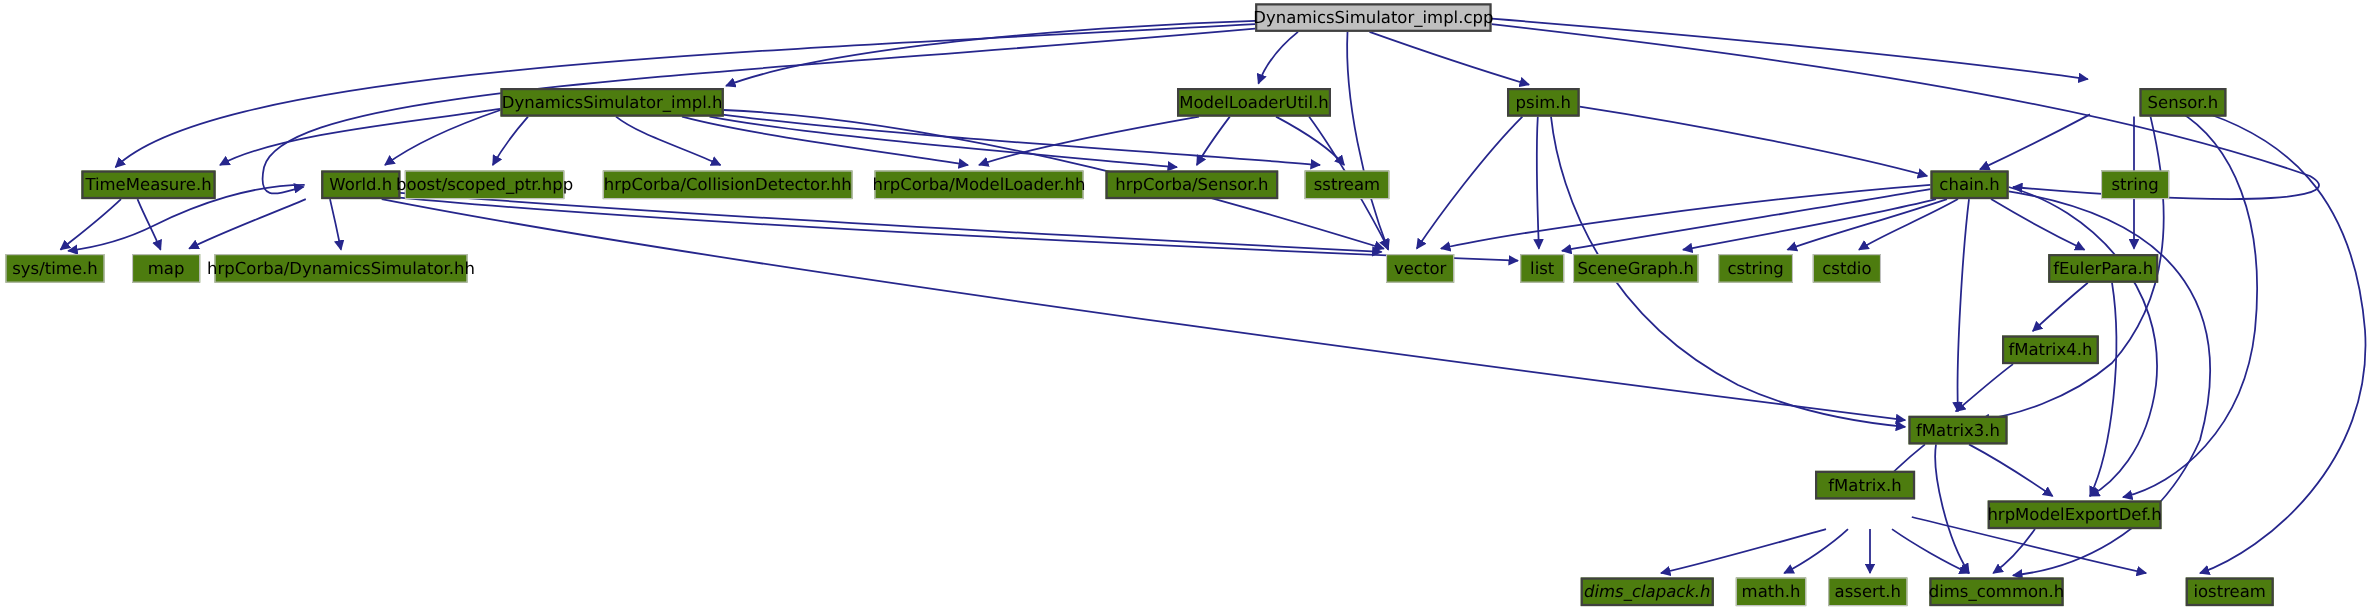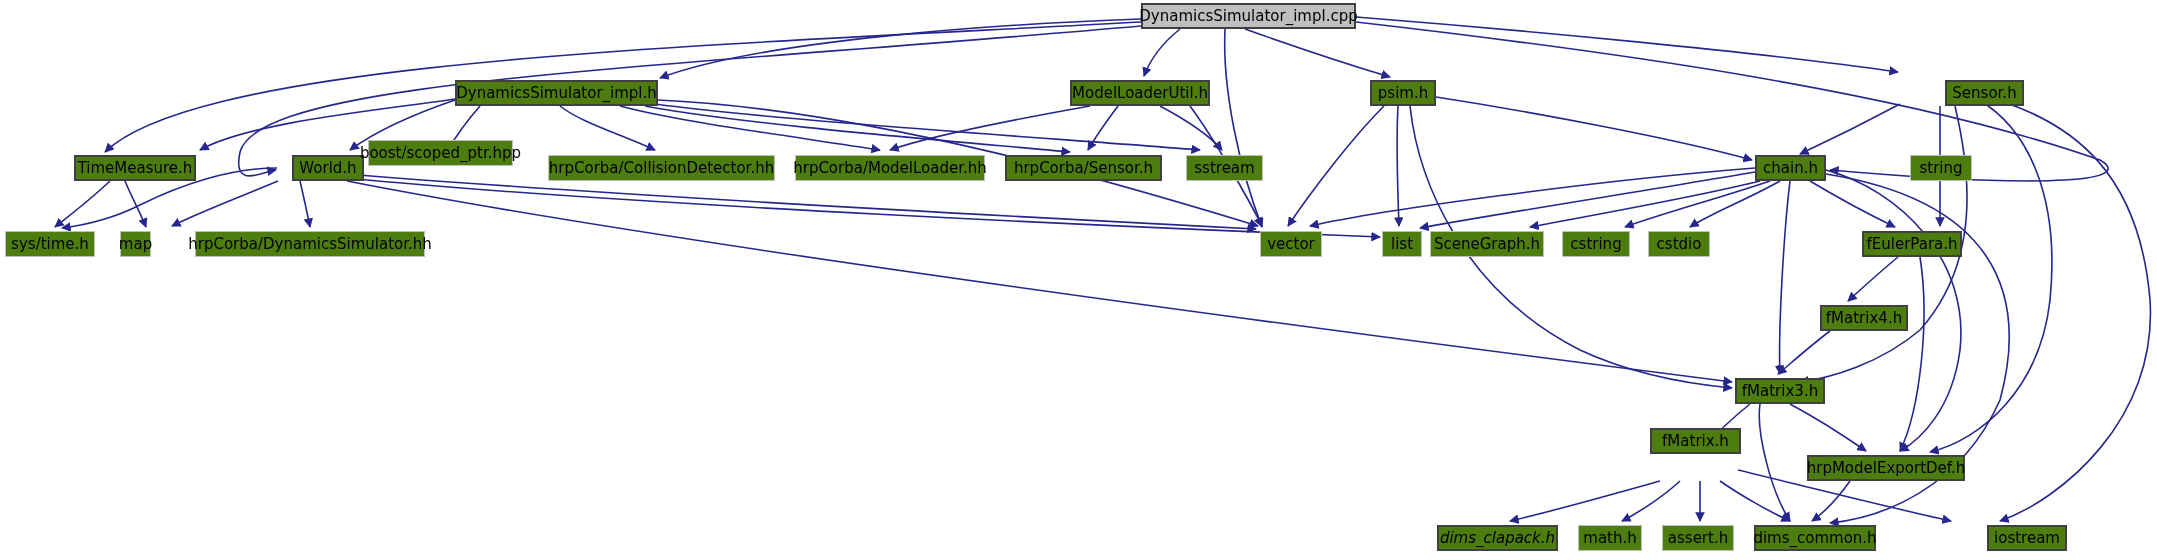--- a/index.html
+++ b/index.html
@@ -84,29 +84,29 @@
       </g>
   </svg>
   <div id="nodes">
       <div class="node-box root strong" style="left: 1141px; top: 3px; width: 215px; height: 26px;">DynamicsSimulator_impl.cpp</div>
       <div class="node-box strong" style="left: 455px; top: 80px; width: 203px; height: 26px;">DynamicsSimulator_impl.h</div>
       <div class="node-box strong" style="left: 1070px; top: 80px; width: 140px; height: 26px;">ModelLoaderUtil.h</div>
       <div class="node-box strong" style="left: 1370px; top: 80px; width: 66px; height: 26px;">psim.h</div>
       <div class="node-box strong" style="left: 1900px; top: 80px; width: 79px; height: 26px; margin-left: 45px;">Sensor.h</div>
       <div class="node-box strong" style="left: 74px; top: 155px; width: 122px; height: 26px;">TimeMeasure.h</div>
       <div class="node-box strong" style="left: 275px; top: 155px; width: 72px; height: 26px; margin-left: 17px;">World.h</div>
-      <div class="node-box" style="left: 368px; top: 140px; width: 145px; height: 26px;">boost/scoped_ptr.hpp</div>
+      <div class="node-box" style="left: 368px; top: 155px; width: 145px; height: 26px;">boost/scoped_ptr.hpp</div>
       <div class="node-box" style="left: 548px; top: 155px; width: 227px; height: 26px;">hrpCorba/CollisionDetector.hh</div>
       <div class="node-box" style="left: 795px; top: 155px; width: 190px; height: 26px;">hrpCorba/ModelLoader.hh</div>
       <div class="node-box strong" style="left: 1005px; top: 155px; width: 157px; height: 26px;">hrpCorba/Sensor.h</div>
       <div class="node-box" style="left: 1186px; top: 155px; width: 77px; height: 26px;">sstream</div>
       <div class="node-box strong" style="left: 1755px; top: 155px; width: 71px; height: 26px;">chain.h</div>
       <div class="node-box" style="left: 1910px; top: 155px; width: 62px; height: 26px;">string</div>
       <div class="node-box" style="left: 5px; top: 231px; width: 90px; height: 26px;">sys/time.h</div>
-      <div class="node-box" style="left: 120px; top: 231px; width: 31px; height: 26px;">map</div>
+      <div class="node-box" style="left: 120px; top: 231px; width: 62px; height: 26px;">map</div>
       <div class="node-box" style="left: 195px; top: 231px; width: 230px; height: 26px;">hrpCorba/DynamicsSimulator.hh</div>
       <div class="node-box" style="left: 1260px; top: 231px; width: 62px; height: 26px;">vector</div>
       <div class="node-box" style="left: 1382px; top: 231px; width: 40px; height: 26px;">list</div>
       <div class="node-box" style="left: 1430px; top: 231px; width: 114px; height: 26px;">SceneGraph.h</div>
       <div class="node-box" style="left: 1562px; top: 231px; width: 68px; height: 26px;">cstring</div>
       <div class="node-box" style="left: 1648px; top: 231px; width: 62px; height: 26px;">cstdio</div>
       <div class="node-box strong" style="left: 1862px; top: 231px; width: 100px; height: 26px;">fEulerPara.h</div>
       <div class="node-box strong" style="left: 1820px; top: 305px; width: 88px; height: 26px;">fMatrix4.h</div>
       <div class="node-box strong" style="left: 1735px; top: 378px; width: 90px; height: 26px;">fMatrix3.h</div>
       <div class="node-box strong" style="left: 1650px; top: 428px; width: 91px; height: 26px;">fMatrix.h</div>

